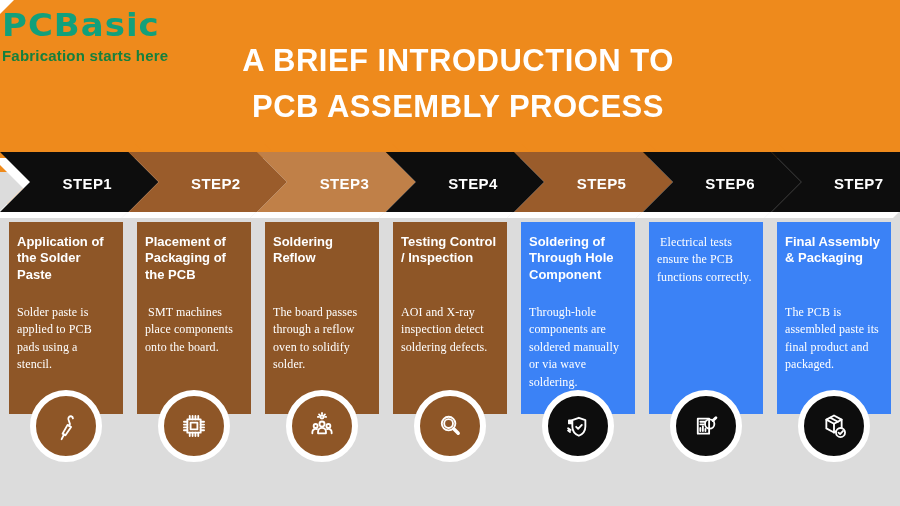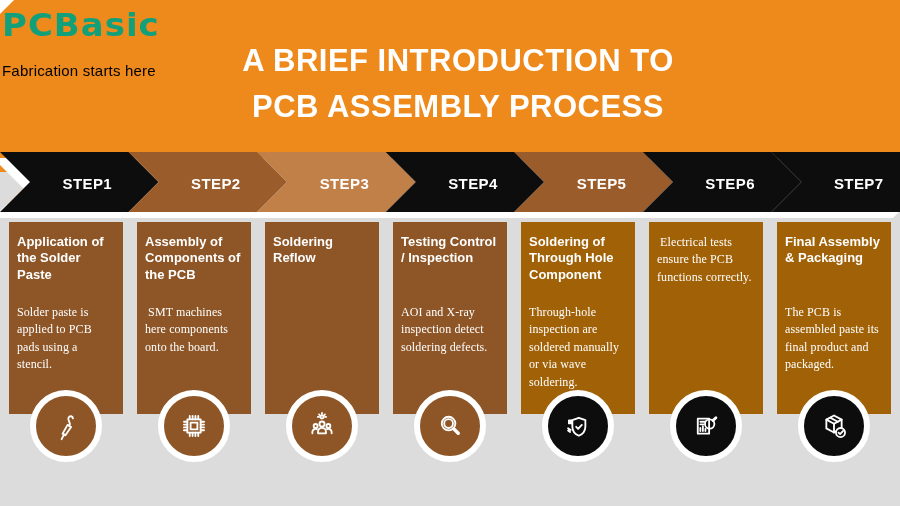--- a/index.html
+++ b/index.html
@@ -4,32 +4,32 @@
 <style>
   html,body{margin:0;padding:0;}
   body{background:#9a9a9a;font-family:"Liberation Sans",sans-serif;}
   #stage{position:relative;width:900px;height:506px;background:#dcdcdc;overflow:hidden;margin:0 auto;}
 
   
   .header{position:absolute;top:0;left:0;width:900px;height:172px;background:#ee8a1c;}
   .corner-tri{position:absolute;top:0;left:0;width:0;height:0;border-top:14px solid #ffffff;border-right:14px solid transparent;}
   .brand{position:absolute;top:8px;left:2px;}
   .brand-name{font-family:"DejaVu Sans",sans-serif;font-size:34px;font-weight:800;color:#12a07b;letter-spacing:1px;line-height:1.05;transform:scaleY(.95);transform-origin:left top;}
-  .brand-tagline{font-family:"Liberation Sans",sans-serif;font-size:15px;font-weight:normal;color:#000000;margin-top:18px;letter-spacing:.2px;}
+  .brand-tagline{font-family:"Liberation Sans",sans-serif;font-size:15px;font-weight:bold;color:#15803d;margin-top:3px;letter-spacing:.2px;}
   .title{position:absolute;top:38px;left:0;width:900px;text-align:center;color:#ffffff;font-weight:bold;font-size:31px;line-height:46px;letter-spacing:.5px;margin-left:8px;}
 
   
   #chevron-band{position:absolute;top:140px;left:0;width:900px;height:80px;}
   #chevron-band text{font-family:"Liberation Sans",sans-serif;font-weight:bold;font-size:15px;fill:#ffffff;letter-spacing:.4px;}
 
   
   .cards{position:absolute;top:222px;left:0;width:900px;display:flex;justify-content:space-between;padding:0 9px;box-sizing:border-box;}
   .card{position:relative;width:114px;height:192px;box-sizing:border-box;padding:12px 8px 0;color:#fff;}
   .card.brown{background:#8e5627;}
-  .card.black{background:#a16207;}
+  .card.black{background:#3b82f6;}
   .card-heading{font-family:"Liberation Sans",sans-serif;font-size:13px;font-weight:bold;line-height:1.26;margin:0 0 6px;min-height:64px;white-space:pre-wrap;}
   .card-body{font-family:Liberation Serif, serif;font-size:12px;line-height:1.45;margin:0;white-space:pre-wrap;letter-spacing:.1px;}
   .badge{position:absolute;top:168px;left:50%;transform:translateX(-50%);width:60px;height:60px;border:6px solid #ffffff;border-radius:50%;display:flex;align-items:center;justify-content:center;}
   .card.brown .badge{background:#8e5627;}
   .card.black .badge{background:#0d0d0d;}
   .badge svg{stroke:#ffffff;fill:none;stroke-width:1.3;stroke-linecap:round;stroke-linejoin:round;}
 </style>
 </head>
 <body>
 
@@ -87,33 +87,34 @@
       <div class="badge">
         <svg width="34" height="34" viewBox="0 0 24 24">
           <path d="M13.1 11.2 L15.6 12.7 L11.6 18.6 L9.6 17.4 Z"></path>
           <path d="M10.6 18 L8.9 21.3"></path>
           <path d="M14.3 11.9 C16 9.2 12.6 8.4 13.8 6.1 C14.6 4.5 16.8 4.9 16.9 6.6"></path>
         </svg>
       </div>
     </section>
 
     <section class="card brown">
-      <h3 class="card-heading">Assembly of Components of the PCB</h3>
-      <p class="card-body"> SMT machines here components onto the board.</p>
+      <h3 class="card-heading">Placement of Packaging of the PCB</h3>
+      <p class="card-body"> SMT machines place components onto the board.</p>
       <div class="badge">
         <svg width="34" height="34" viewBox="0 0 24 24">
           <rect x="7.3" y="7.3" width="9.4" height="9.4"></rect>
           <rect x="9.6" y="9.6" width="4.8" height="4.8"></rect>
           <path d="M9 4.9V7.3 M11 4.9V7.3 M13 4.9V7.3 M15 4.9V7.3 M9 16.7v2.4 M11 16.7v2.4 M13 16.7v2.4 M15 16.7v2.4 M4.9 9h2.4 M4.9 11h2.4 M4.9 13h2.4 M4.9 15h2.4 M16.7 9h2.4 M16.7 11h2.4 M16.7 13h2.4 M16.7 15h2.4"></path>
         </svg>
       </div>
     </section>
 
     <section class="card brown">
       <h3 class="card-heading">Soldering Reflow</h3>
+      <p class="card-body">The board passes through a reflow oven to solidify solder.</p>
       <div class="badge">
         <svg width="34" height="34" viewBox="0 0 24 24">
           <circle cx="12" cy="10.6" r="1.8"></circle>
           <path d="M9.2 17.2 v-1.1 a2.8 2.8 0 0 1 5.6 0 v1.1 Z"></path>
           <circle cx="7.5" cy="12" r="1.4"></circle>
           <path d="M5.2 17.2 v-.9 a2.3 2.3 0 0 1 3.2-2.1"></path>
           <circle cx="16.5" cy="12" r="1.4"></circle>
           <path d="M18.8 17.2 v-.9 a2.3 2.3 0 0 0 -3.2-2.1"></path>
           <circle cx="12" cy="5.6" r="1.1"></circle>
           <path d="M12 2.8v.7 M9.9 3.8l.5.5 M14.1 3.8l-.5.5 M9.1 5.6h.8 M14.1 5.6h.8"></path>
@@ -128,21 +129,21 @@
         <svg width="34" height="34" viewBox="0 0 24 24">
           <circle cx="11" cy="10.3" r="4.8"></circle>
           <circle cx="11" cy="10.3" r="3.1"></circle>
           <line x1="14.6" y1="13.9" x2="17.8" y2="17.1" stroke-width="2.4"></line>
         </svg>
       </div>
     </section>
 
     <section class="card black">
       <h3 class="card-heading">Soldering of Through Hole Component</h3>
-      <p class="card-body">Through-hole inspection are soldered manually or via wave soldering.</p>
+      <p class="card-body">Through-hole components are soldered manually or via wave soldering.</p>
       <div class="badge">
         <svg width="34" height="34" viewBox="0 0 24 24">
           <path d="M12.6 6.2 l4.6 1.7 v4.4 c0 3.4 -2.1 5.5 -4.6 6.6 c-2.5 -1.1 -4.6 -3.2 -4.6 -6.6 V7.9 Z"></path>
           <path d="M10.7 12.6 l1.4 1.4 2.6 -2.8"></path>
           <rect x="5.6" y="8" width="2.2" height="2.2"></rect>
           <path d="M6.1 9 l.5 .5 .9 -1"></path>
           <path d="M5 13.6 l1.8 1.2 M5 15.2 l1.4 1"></path>
         </svg>
       </div>
     </section>

